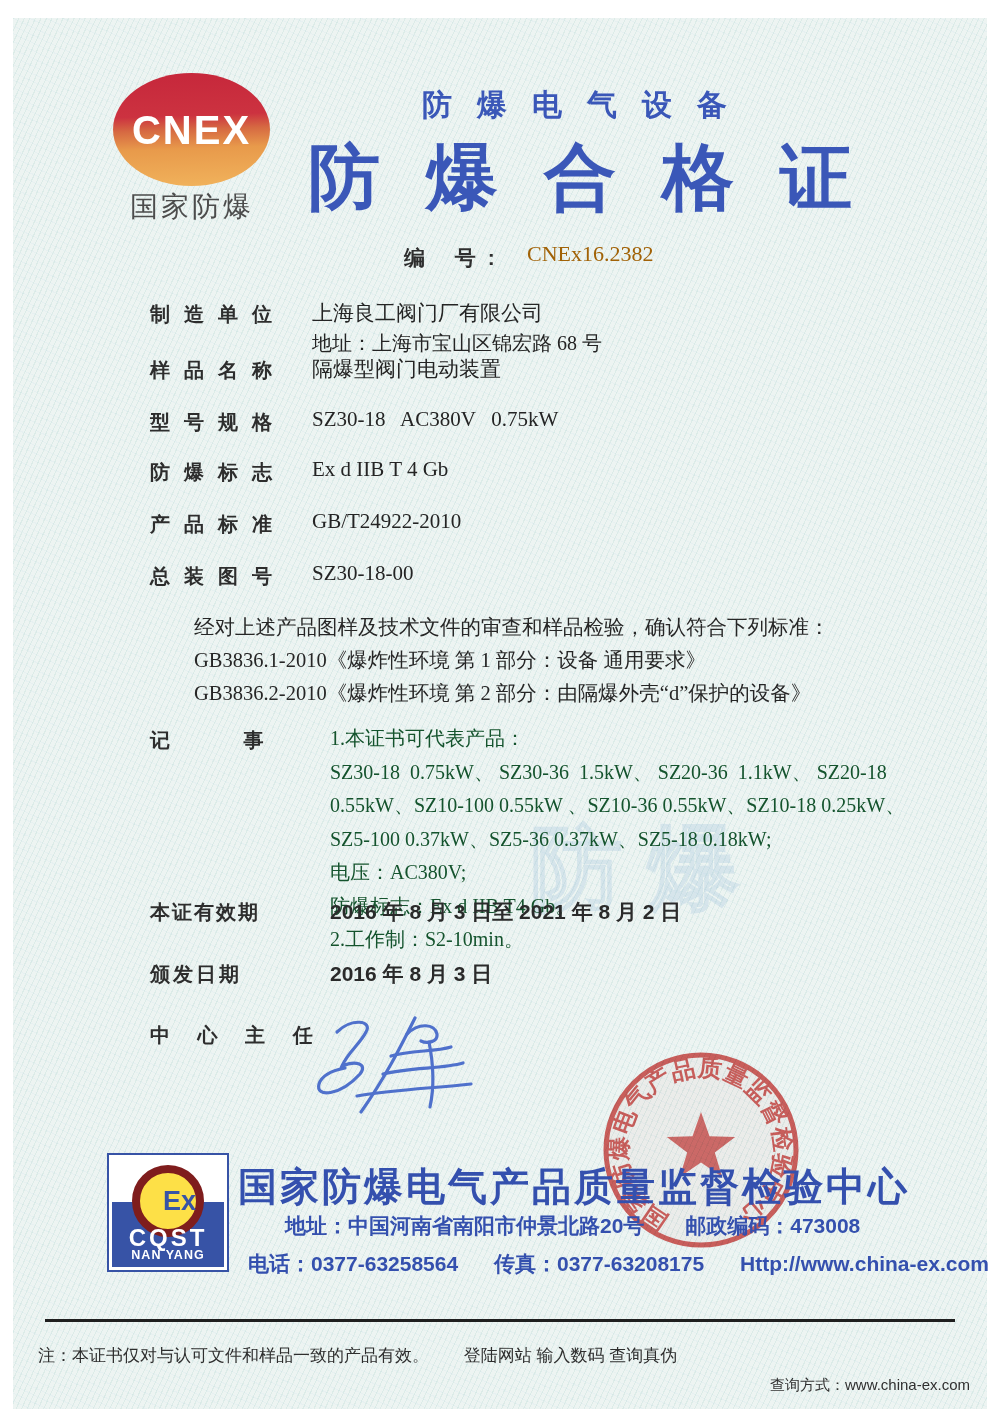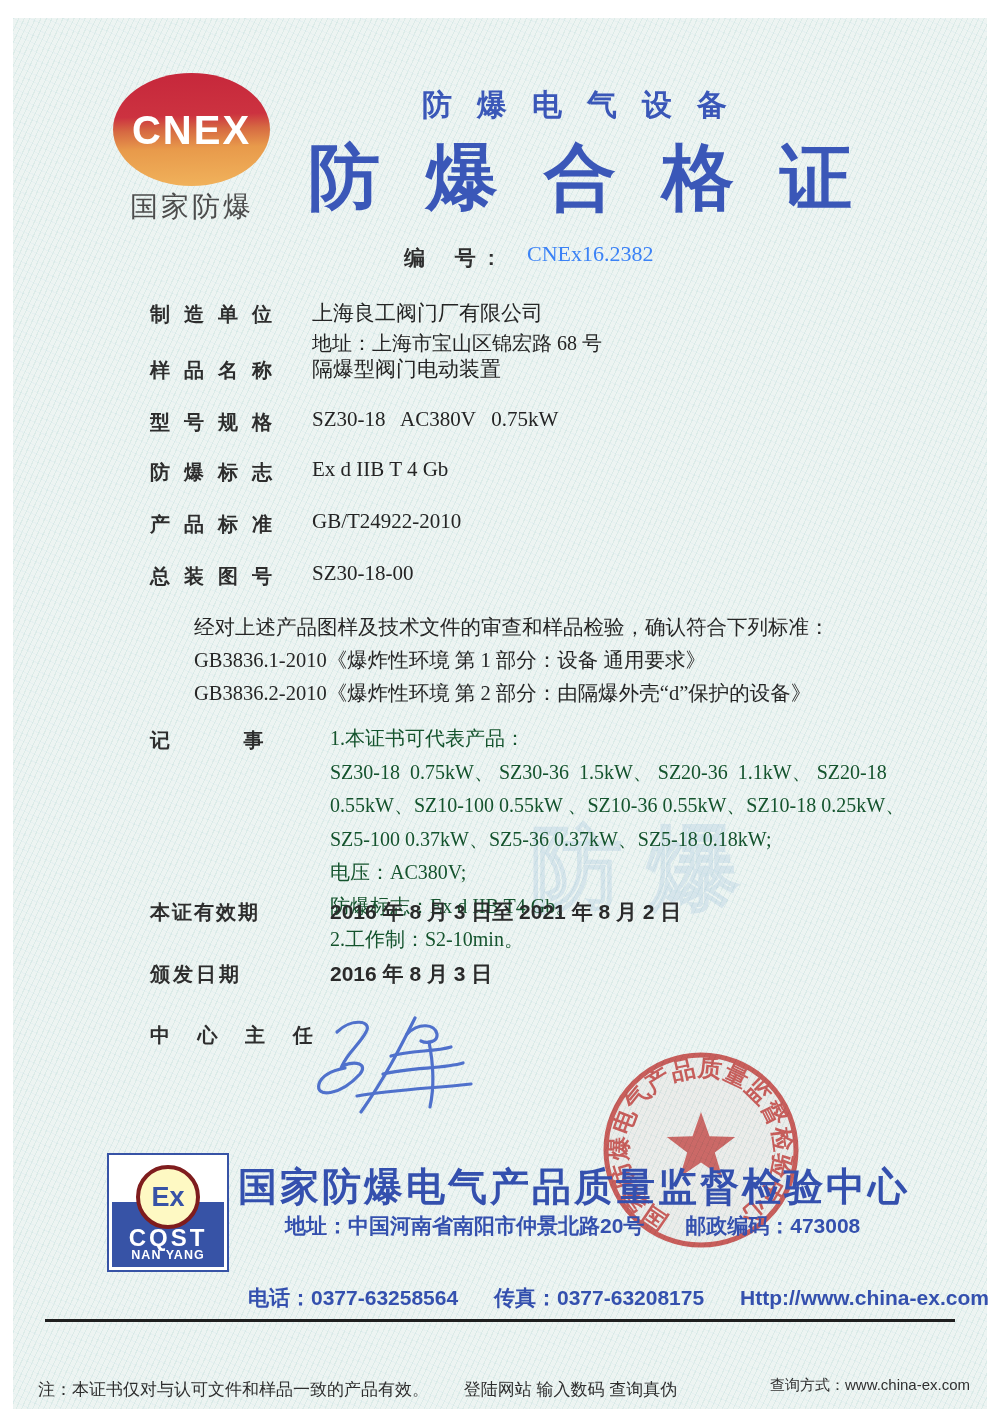--- a/index.html
+++ b/index.html
@@ -18,41 +18,41 @@
   
   .logo-ellipse{left:113px;top:73px;width:157px;height:113px;border-radius:50%;
     background:linear-gradient(178deg,#c6273b 0%,#cc3240 38%,#d66942 50%,#e89a4b 66%,#f1b35c 100%);
     display:flex;align-items:center;justify-content:center;}
   .logo-brand{color:#ffffff;font-weight:bold;font-size:40px;letter-spacing:2px;margin-top:2px;}
   .logo-caption{left:98px;top:188px;width:188px;text-align:center;font-size:28px;color:#4c4c4c;letter-spacing:3px;}
   
   .hdr-sub{left:422px;top:85px;font-size:30px;font-weight:bold;color:#3a57b8;letter-spacing:25px;}
   .hdr-title{left:308px;top:130px;font-size:72px;font-weight:bold;color:#3a57b8;letter-spacing:46px;}
   .certno-label{left:404px;top:244px;font-size:21px;font-weight:bold;color:#2e2e2e;letter-spacing:12px;}
-  .certno-value{left:527px;top:241px;font-size:22px;color:#3b82f6;}
+  .certno-value{left:527px;top:241px;font-size:22px;color:#a16207;}
   
   .f-label{left:150px;font-size:20px;font-weight:bold;color:#2d2d2d;letter-spacing:14px;}
   .f-value{left:312px;font-size:21px;color:#242424;}
   .stmt{left:150px;width:760px;font-size:20.5px;color:#262626;line-height:33px;margin-left:44px;}
   .notes{left:330px;width:590px;font-size:20px;color:#14532d;line-height:33.5px;}
   .date-v{font-family:"Liberation Sans","DejaVu Sans",sans-serif;font-weight:700;font-size:21px;color:#2a2a2a;}
   
   .badge{left:107px;top:1153px;width:122px;height:119px;border:2px solid #3753a6;background:#ffffff;padding:3px;box-sizing:border-box;}
   .badge-in{position:relative;width:100%;height:100%;background:#ffffff;overflow:hidden;}
   .badge-blue{position:absolute;left:0;right:0;top:44px;bottom:0;background:#3753a6;}
   .badge-circle{position:absolute;left:50%;top:7px;transform:translateX(-50%);width:56px;height:56px;border-radius:50%;
-    background:#fef9c3;border:4px solid #7f1d1d;display:flex;align-items:center;justify-content:center;}
+    background:#fde047;border:8px solid #7f1d1d;display:flex;align-items:center;justify-content:flex-end;}
   .badge-ex{color:#3753a6;font-weight:bold;font-size:27px;}
   .badge-cqst{position:absolute;left:0;right:0;top:66px;text-align:center;color:#ffffff;font-weight:bold;font-size:24px;letter-spacing:3px;}
   .badge-city{position:absolute;left:0;right:0;top:90px;text-align:center;color:#ffffff;font-weight:bold;font-size:12.5px;letter-spacing:1px;}
   .org-name{left:238px;top:1160px;width:676px;font-size:39px;font-weight:bold;color:#3450ae;letter-spacing:3px;white-space:nowrap;}
   .org-line2{left:285px;top:1212px;font-size:21px;font-weight:bold;color:#3450ae;}
   .org-line3{left:248px;top:1250px;font-size:21px;font-weight:bold;color:#3450ae;}
   .gap35{display:inline-block;margin-left:35px;}
-  .gap30{display:inline-block;margin-left:30px;margin-top:34px;}
+  .gap30{display:inline-block;margin-left:30px;}
   
   .rule{left:45px;top:1319px;width:910px;height:3px;background:#1f1f1f;}
   .note{left:38px;top:1344px;font-size:17px;color:#2e2e2e;font-weight:500;}
   .code{left:460px;top:1362px;font-size:28px;color:#4f4f4f;letter-spacing:2px;}
   .query{left:770px;top:1376px;font-size:15px;color:#303030;font-weight:500;}
   .sig{left:295px;top:1010px;}
   .seal{left:597px;top:1046px;mix-blend-mode:multiply;opacity:.9;}
   .wmark{left:520px;top:800px;opacity:.8;}
 </style>
 </head>

